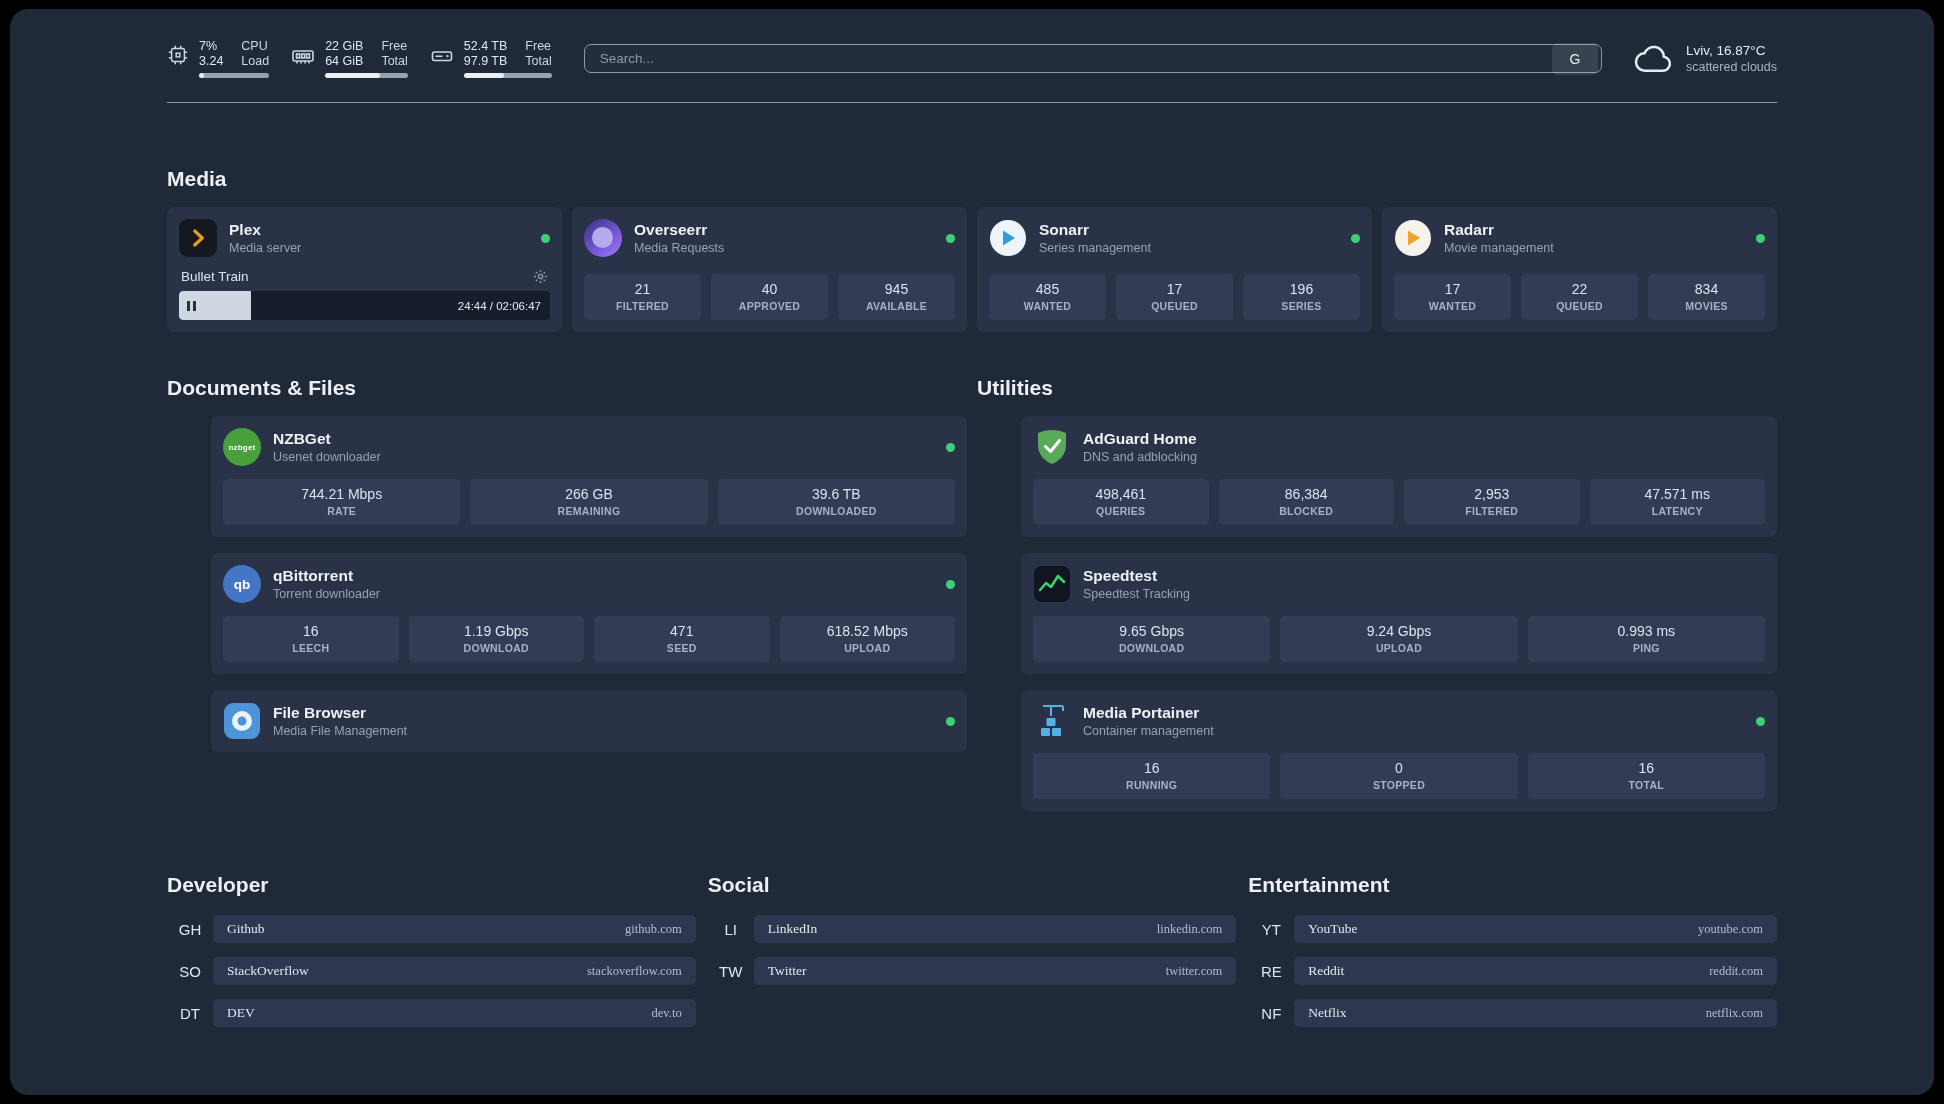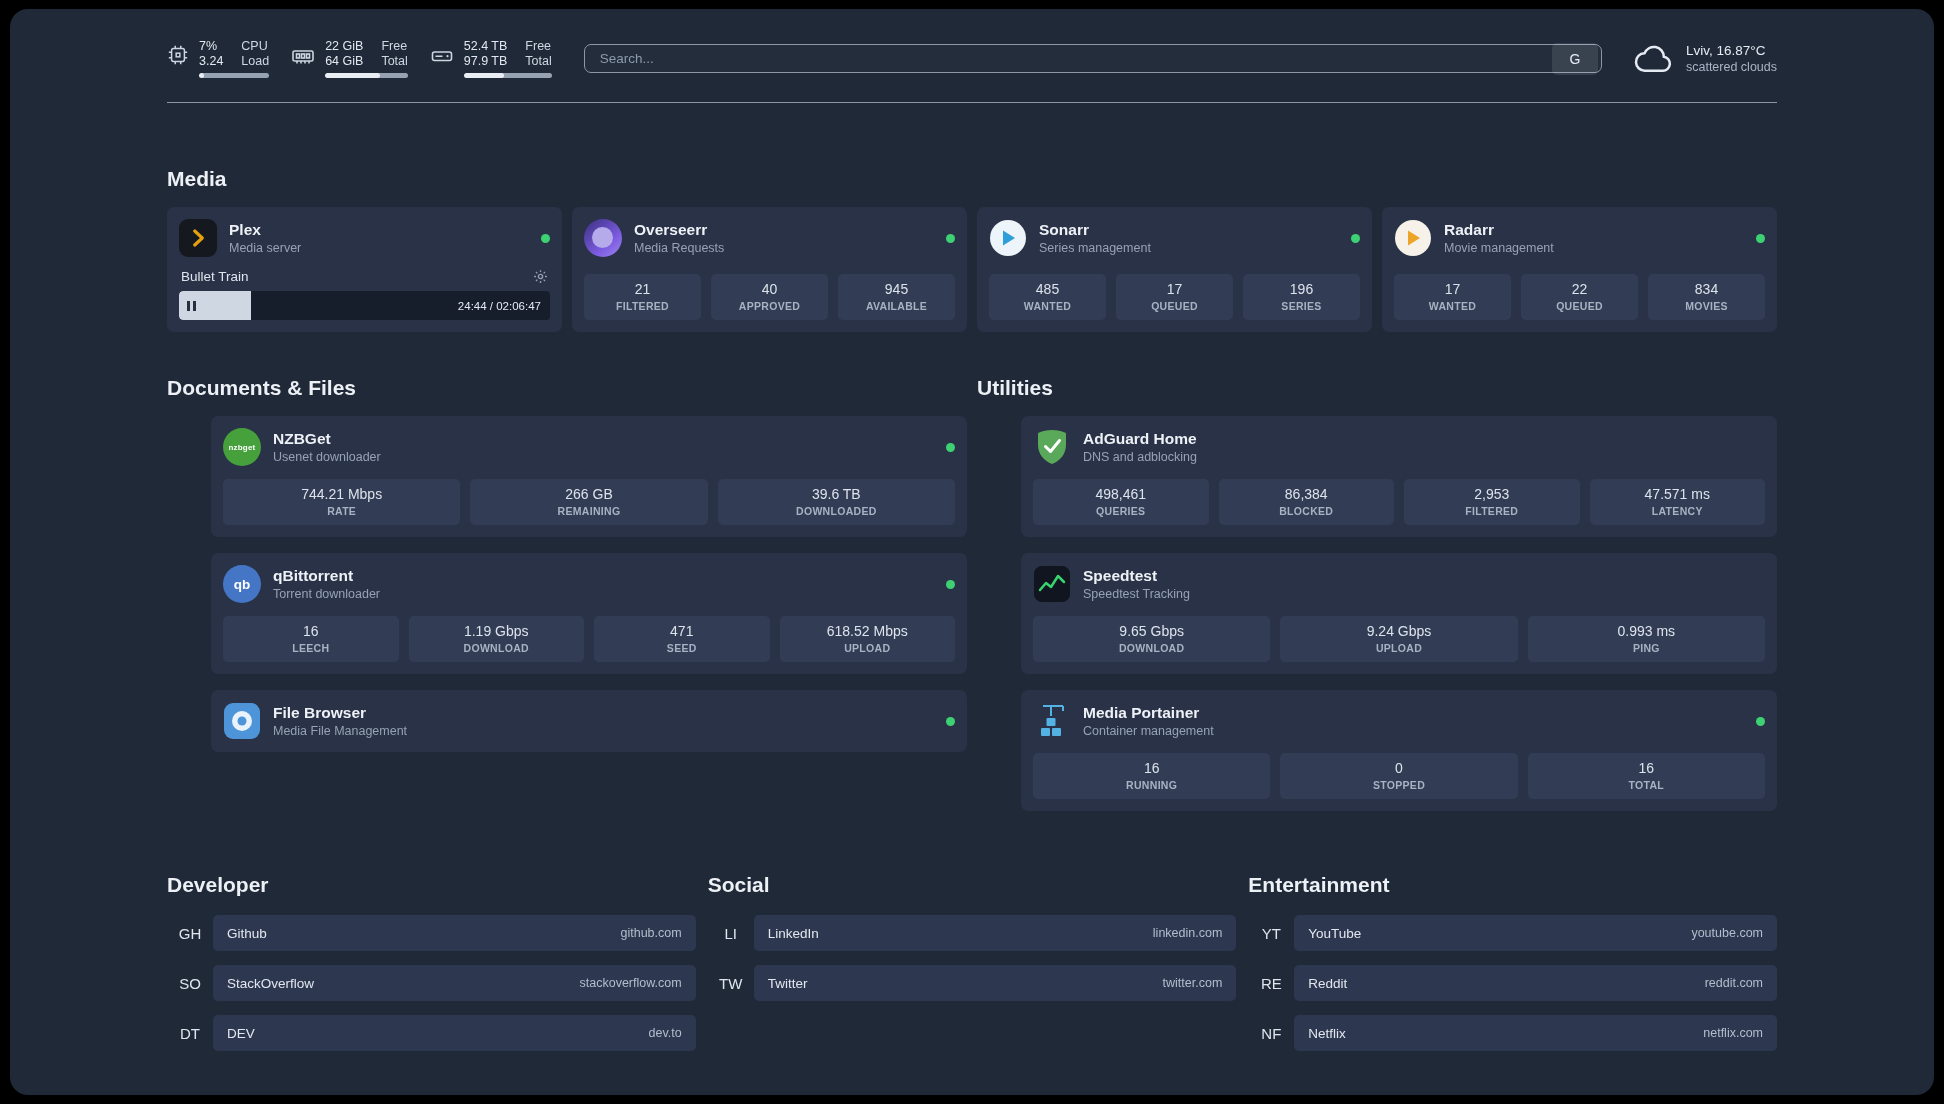--- a/index.html
+++ b/index.html
@@ -73,21 +73,21 @@
   .nzb-bg { background:#46a13c; }
   .nzb-text { color:#fff; font-size:8px; font-weight:bold; letter-spacing:0.2px; }
   .qb-bg { background:#4576c5; }
   .qb-text { color:#fff; font-size:13.5px; font-weight:bold; }
 
   
   .bookmarks { margin-top:62px; display:grid; grid-template-columns:repeat(3,1fr); gap:12px; padding-bottom:46px; align-items:start; }
   .bm-rows { margin-top:18px; display:flex; flex-direction:column; gap:14px; }
   .bm-row { display:flex; align-items:center; cursor:pointer; }
   .bm-abbr { width:46px; text-align:center; font-size:15px; color:#dfe5ee; flex:none; }
-  .bm-pill { flex:1; height:36px; background:#2d3850; border-radius:5px; display:flex; align-items:center; justify-content:space-between; padding:0 14px; }
+  .bm-pill { flex:1; height:28px; background:#2d3850; border-radius:5px; display:flex; align-items:center; justify-content:space-between; padding:0 14px;font-family:Liberation Serif, serif; }
   .bm-name { font-size:13.5px; color:#e2e7ef; }
   .bm-url { font-size:12.5px; color:#b3bdcd; }
 </style>
 </head>
 <body>
 
 <div class="panel">
   <div class="container">
 
     <header class="topbar">

